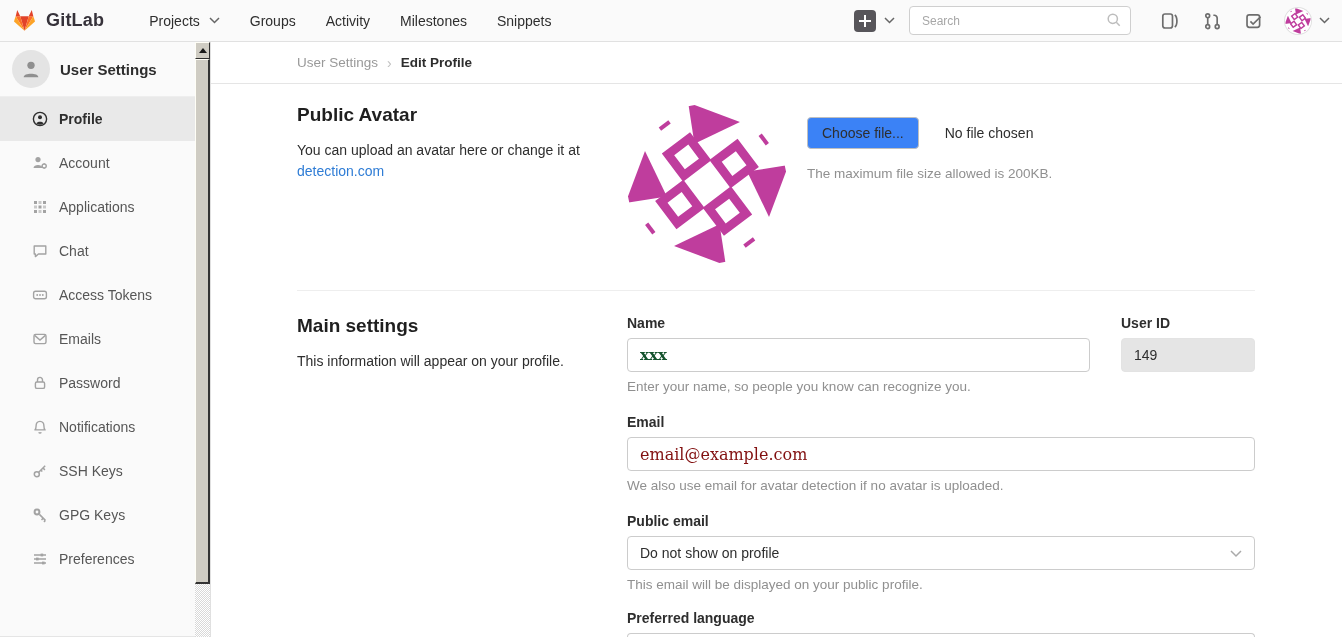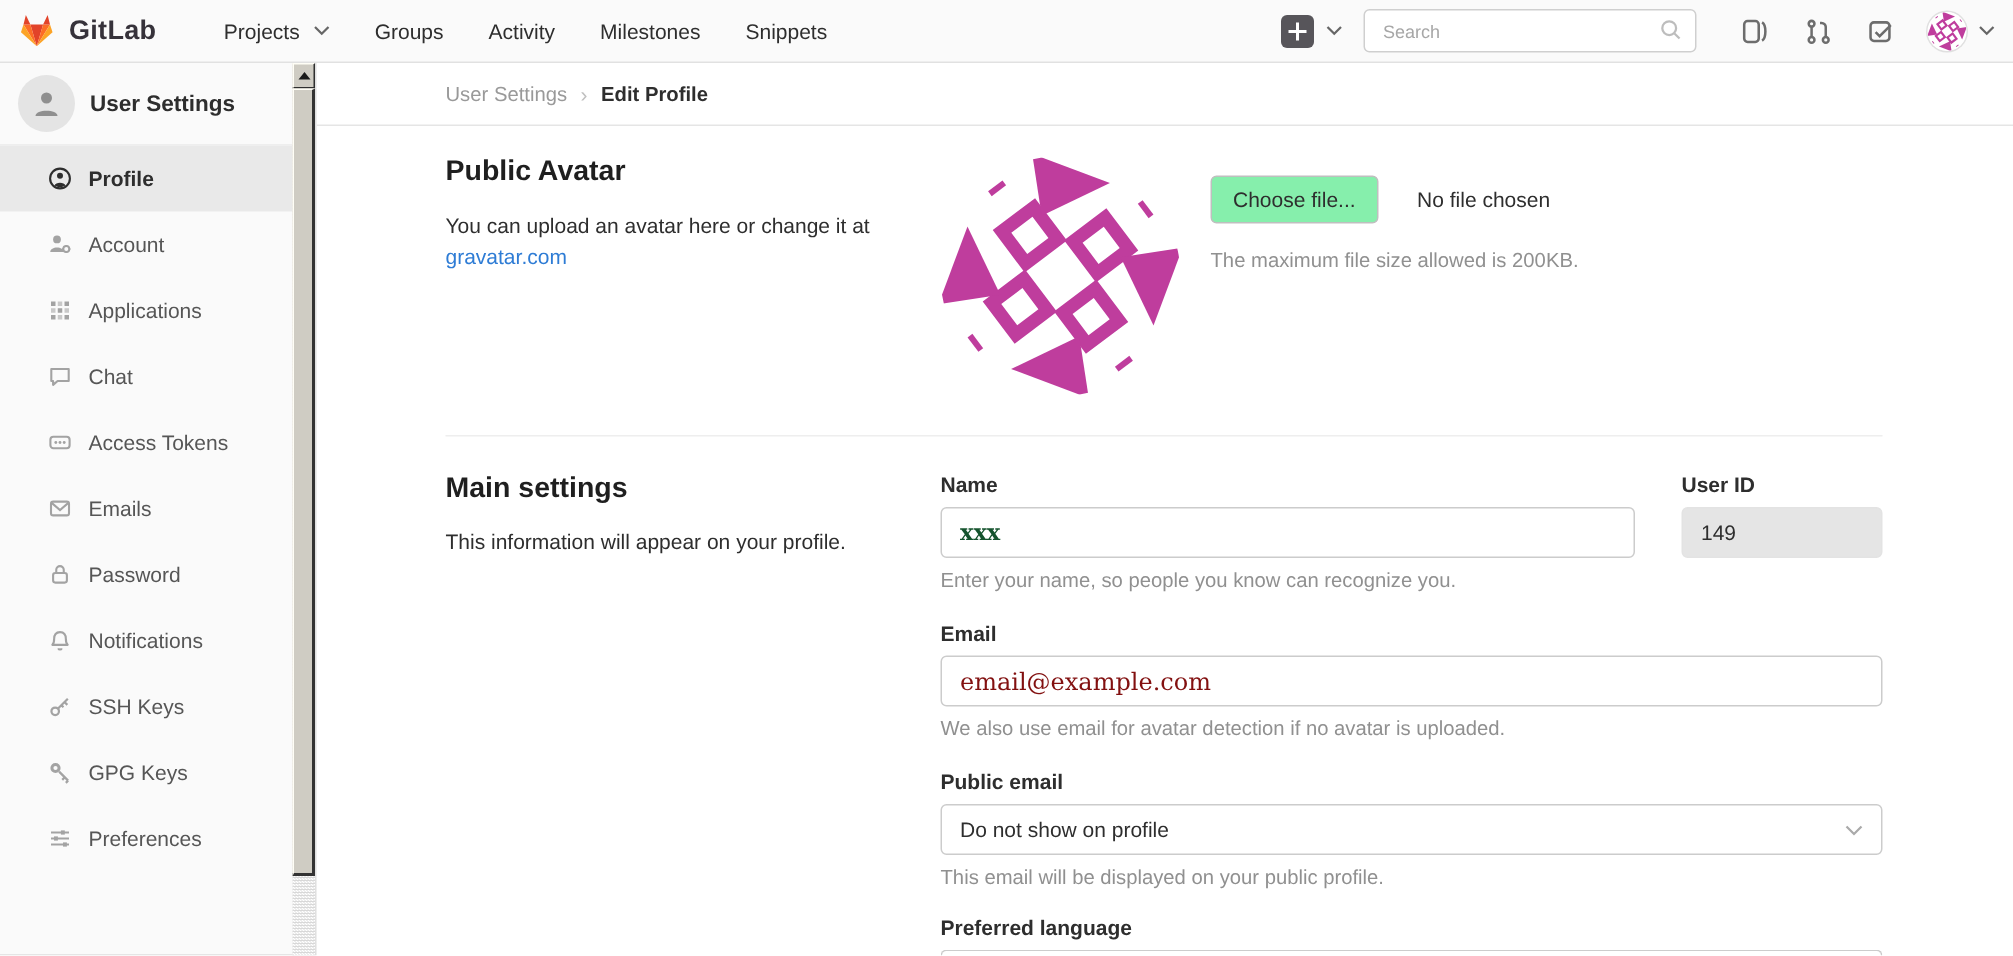--- a/index.html
+++ b/index.html
@@ -73,21 +73,21 @@
   .section { display:grid; grid-template-columns:330px 1fr; padding-top:20px; }
   .section-title { font-size:19px; font-weight:700; color:#1f1f1f; margin-bottom:14px; }
   .section-desc { color:#2e2e2e; line-height:1.5; width:290px; }
   a.link { color:#2e7cd5; text-decoration:none; cursor:pointer; }
   .hr { border-bottom:1px solid #eee; margin-top:26px; }
 
   .avatar-right { display:flex; }
   .upload-block { margin-left:20px; }
   .upload-title { font-weight:700; margin-top:3px; }
   .file-row { display:flex; align-items:center; margin-top:13px; }
-  .btn { background:#86efac; border:1px solid #bfbfbf; border-radius:4px; padding:7px 14px;
+  .btn { background:#3b82f6; border:1px solid #bfbfbf; border-radius:4px; padding:7px 14px;
     font-size:14px; color:#2e2e2e; font-family:"Liberation Sans", sans-serif; cursor:pointer; }
   .no-file { margin-left:26px; }
   .help { color:#909090; font-size:13.5px; margin-top:7px; }
   .max-size { margin-top:17px; }
 
   .form-col { }
   .form-row { display:flex; }
   .fgroup { margin-bottom:0; }
   .fgroup + .fgroup, .fgroup.mt { margin-top:20px; }
   label.flabel { display:block; font-weight:700; color:#2e2e2e; margin-bottom:7px; font-size:14px; }
@@ -365,21 +365,21 @@
       <span class="crumb-current">Edit Profile</span>
     </div>
 
     <div class="content">
 
       <div class="section">
         <div>
           <div class="section-title">Public Avatar</div>
           <div class="section-desc">
             <span>You can upload an avatar here or change it at</span><br>
-            <a class="link">gravatar.com</a>
+            <a class="link">detection.com</a>
           </div>
         </div>
         <div class="avatar-right">
           <svg width="160" height="160" viewBox="0 0 160 160">
             <defs>
                 <clipPath id="clipB">
                   <circle cx="80" cy="80" r="80"></circle>
                 </clipPath>
               </defs>
             <circle cx="80" cy="80" r="80" fill="#fff"></circle>

